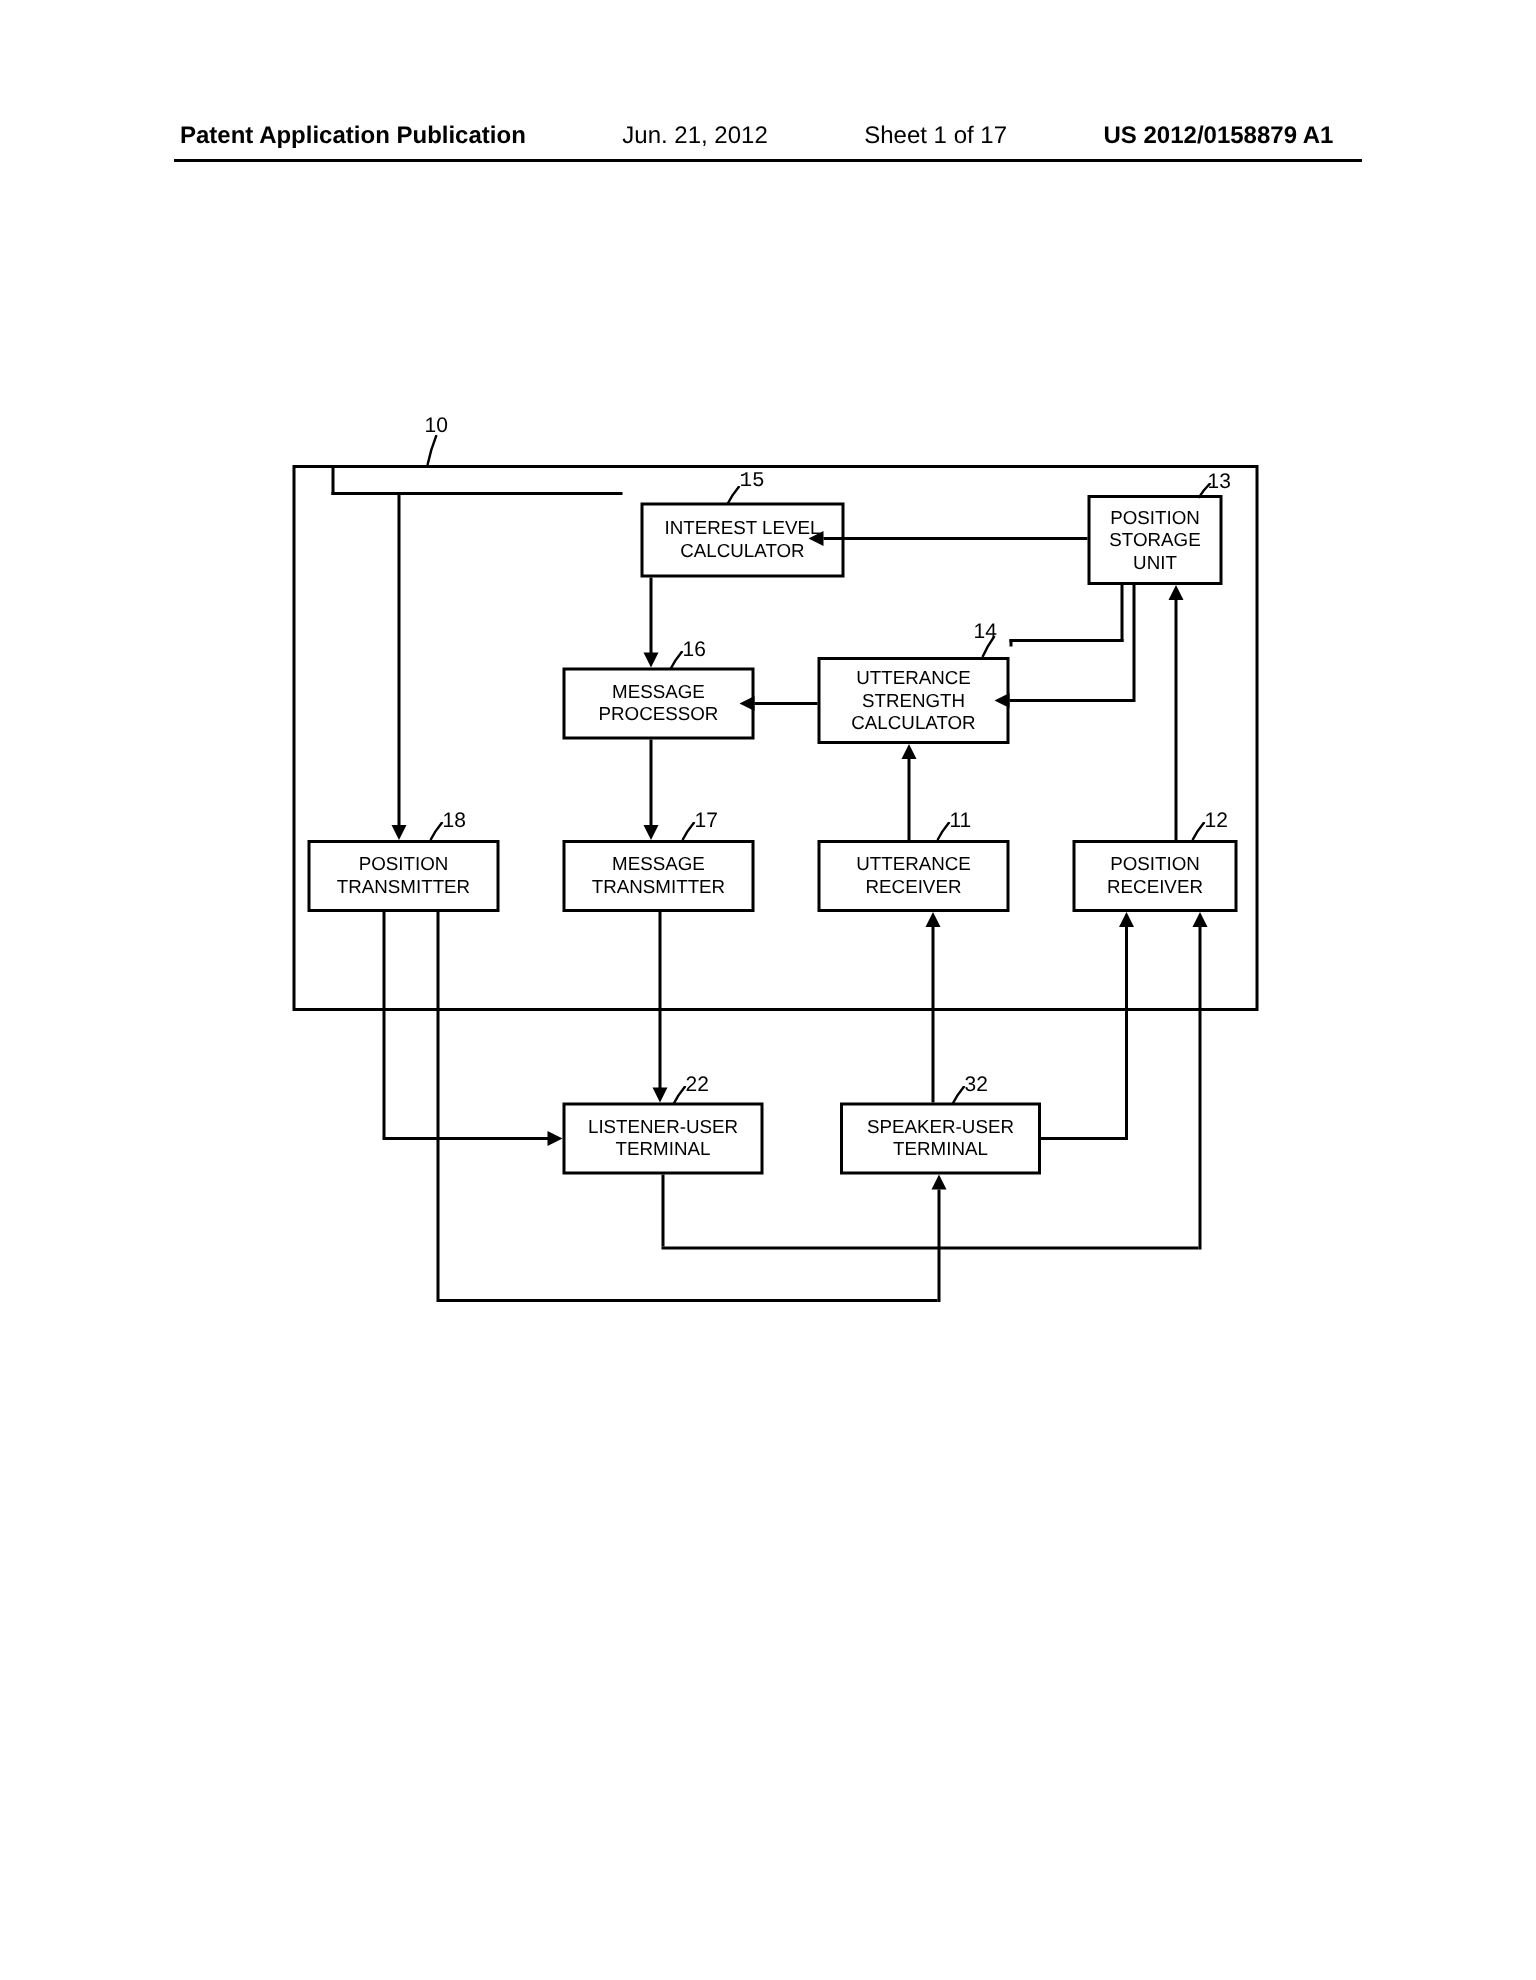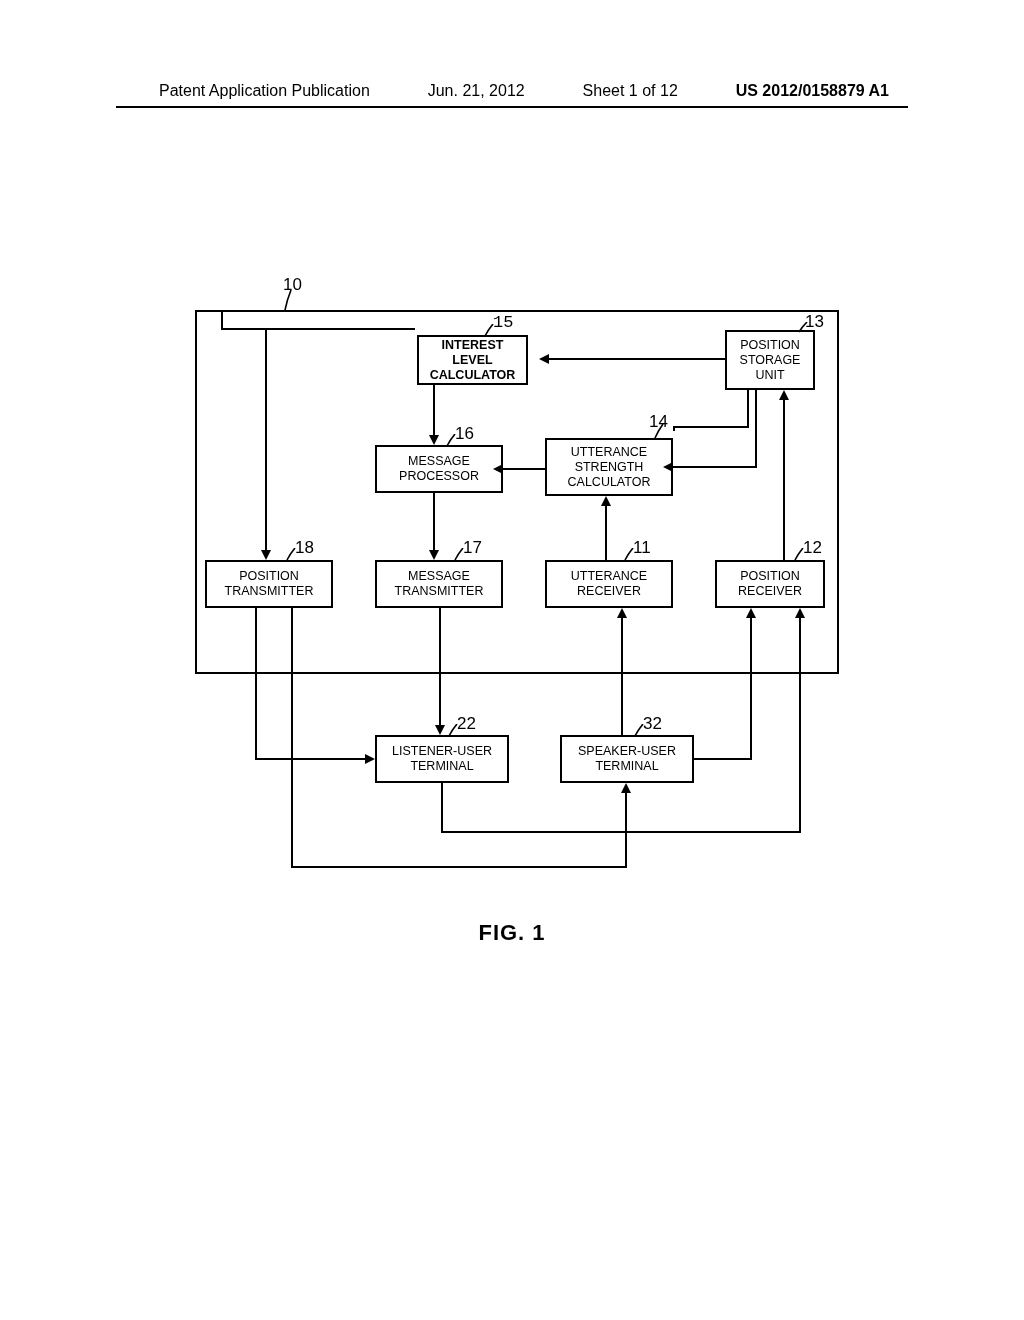--- a/index.html
+++ b/index.html
@@ -17,21 +17,21 @@
   .header {
     position: absolute;
     top: 82px;
     left: 0;
     right: 0;
     display: flex;
     justify-content: space-between;
     padding: 0 135px 0 120px;
     font-size: 16px;
   }
-  .header .pub-type { font-weight: normal; margin-left: 39px; }
+  .header .pub-type { font-weight: bold; }
   .header .sheet { }
   .header .pubno { font-weight: bold; }
   .header-line {
     position: absolute;
     top: 106px;
     left: 116px;
     right: 116px;
     height: 2px;
     background: #000;
   }
@@ -59,21 +59,21 @@
   }
 
   .outer-box {
     position: absolute;
     border: 2px solid #000;
     background: transparent;
   }
 
   .ref {
     position: absolute;
-    font-size: 17px;
+    font-size: 14px;
     white-space: nowrap;
   }
   .lead {
     position: absolute;
   }
 
   .conn {
     position: absolute;
     background: #000;
   }
@@ -117,35 +117,35 @@
     letter-spacing: 1px;
   }
 </style>
 </head>
 <body>
 
 <div class="page">
   <div class="header">
     <span class="pub-type">Patent Application Publication</span>
     <span>Jun. 21, 2012</span>
-    <span class="sheet">Sheet 1 of 12</span>
+    <span class="sheet">Sheet 1 of 17</span>
     <span class="pubno">US 2012/0158879 A1</span>
   </div>
   <div class="header-line"></div>
 
   <div class="diagram">
 
     <div class="outer-box" style="left:0px; top:30px; width:640px; height:360px;"></div>
 
     <div class="ref" style="left:88px; top:-5px;">10</div>
     <svg class="lead" style="left:86px; top:10px;" width="16" height="22">
       <path d="M10 0 Q6 10 4 20" stroke="#000" fill="none" stroke-width="1.6"></path>
     </svg>
 
-    <div class="box" style="left:222px; top:55px; width:111px; height:50px; white-space:pre-line;font-weight:bold;">INTEREST LEVEL
+    <div class="box" style="left:232px; top:55px; width:136px; height:50px; white-space:pre-line;">INTEREST LEVEL
 CALCULATOR</div>
 
     <div class="box" style="left:530px; top:50px; width:90px; height:60px; white-space:pre-line;">POSITION
 STORAGE
 UNIT</div>
 
     <div class="ref" style="left:298px; top:33px;font-family:Liberation Mono, monospace;">15</div>
     <svg class="lead" style="left:288px; top:44px;" width="14" height="14">
       <path d="M10 0 Q5 6 2 12" stroke="#000" fill="none" stroke-width="1.6"></path>
     </svg>
@@ -273,14 +273,13 @@
     <div class="conn vline" style="left:604px; top:338px; height:215px;"></div>
     <div class="arrowhead arrow-up" style="left:600px; top:328px;"></div>
 
     <div class="conn vline" style="left:96px; top:328px; height:258px;"></div>
     <div class="conn hline" style="left:96px; top:586px; width:334px;"></div>
     <div class="conn vline" style="left:430px; top:513px; height:75px;"></div>
     <div class="arrowhead arrow-up" style="left:426px; top:503px;"></div>
 
   </div>
 
-  <div class="fig-label">FIG. 1</div>
 </div>
 
 </body></html>

